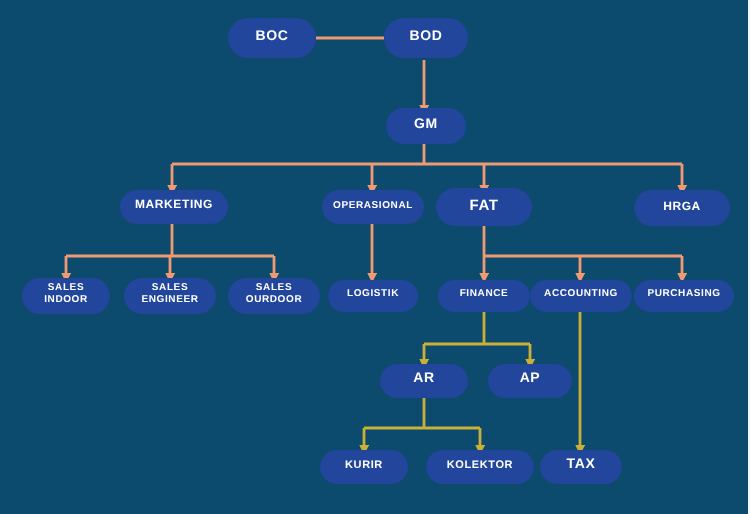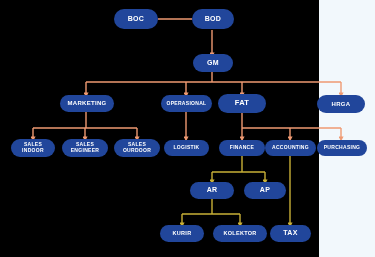--- a/index.html
+++ b/index.html
@@ -8,23 +8,23 @@
   }
   body {
     width: 375px;
     height: 257px;
     background: #f2f8fc;
     font-family: "Liberation Sans", sans-serif;
     overflow: hidden;
   }
   #chart-canvas {
     position: relative;
-    width: 319px;
+    width: 374px;
     height: 257px;
-    background: #000000;
+    background: #0c4a6e;
   }
   
   #connector-layer {
     position: absolute;
     left: 0;
     top: 0;
     width: 375px;
     height: 257px;
     z-index: 1;
   }

